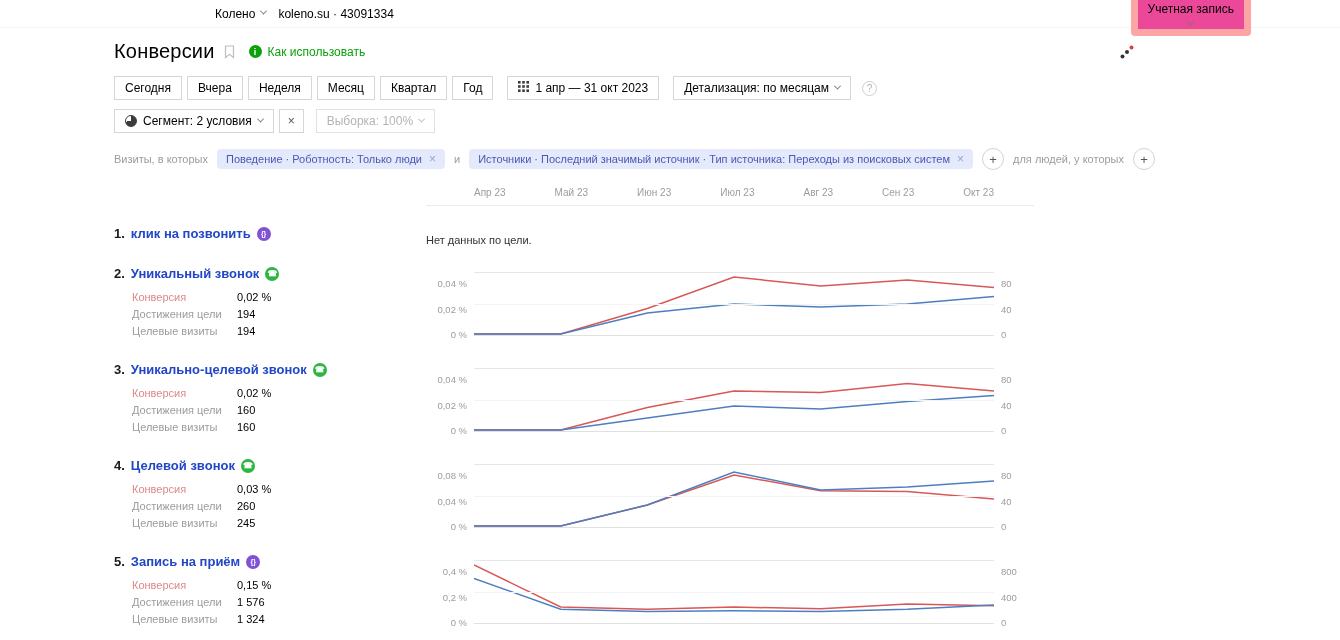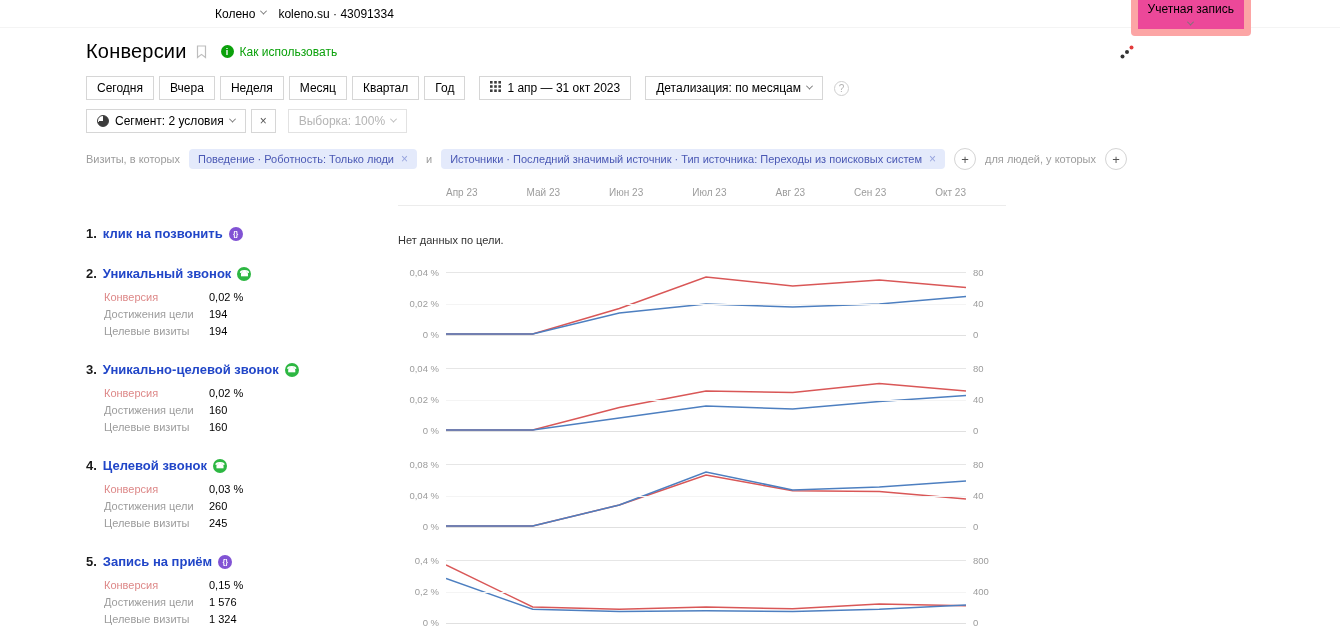--- a/index.html
+++ b/index.html
@@ -21,21 +21,21 @@
   .counter-meta { color:#000000; font-size:12px; }
   .account-btn { border:7px solid #fca5a5; border-radius:4px; background:#ec4899;
                  font-size:12px; color:#000; padding:3px 10px;
                  display:flex; align-items:center; gap:7px;flex-direction:column; }
   .chev { display:inline-block; width:5px; height:5px;
           border-right:1.2px solid #777; border-bottom:1.2px solid #777;
           transform:rotate(45deg) translate(-1px,-1px); margin-top:-2px; }
   .chev.lite { border-color:#b9b9b9; }
 
   
-  .main { padding:0 205px 0 86px; }
+  .main { padding:0 205px 0 114px; }
 
   .title-row { display:flex; align-items:center; margin:12px 0 13px; }
   h1 { font-size:20px; font-weight:400; margin:0; letter-spacing:.2px; }
   .bookmark { margin-left:9px; display:flex; }
   .info-ic { width:13px; height:13px; border-radius:50%; background:#0ba10b; color:#fff;
              font-size:9px; font-weight:700; display:flex; align-items:center; justify-content:center;
              margin-left:14px; font-style:normal; }
   .howto { color:#0ba10b; font-size:12px; margin-left:6px; }
   .metrica-ic { margin-left:auto; display:flex; }
 
@@ -85,21 +85,21 @@
   .stat { display:flex; margin-bottom:4px; line-height:13px; }
   .slabel { width:105px; color:#9c9c9c; }
   .slabel.conv { color:#d88; }
   .sval { color:#000; }
   .no-data { font-size:11px; color:#333; padding-top:2px; }
 
   
   .goal-chart { padding-top:6px; }
   .chart { display:grid; grid-template-columns:48px 520px 40px; height:64px; }
   .yaxis { display:flex; flex-direction:column; justify-content:space-between;
-           font-size:9.5px; color:#9c9c9c; line-height:10px; }
+           font-size:9.5px; color:#9c9c9c; line-height:10px;margin-top:11px; }
   .yaxis.left  { text-align:right; padding-right:7px; }
   .yaxis.right { padding-left:7px; }
   .yaxis span:first-child { transform:translateY(-4px); }
   .yaxis span:last-child  { transform:translateY(4px); }
   .plot { position:relative; border-top:1px solid #e6e6e6; border-bottom:1px solid #e0e0e0; }
   .plot::after { content:""; position:absolute; left:0; right:0; top:50%; border-top:1px solid #f4f4f4; }
   .plot svg { position:absolute; left:0; top:0; width:100%; height:100%; display:block; }
 </style>
 </head>
 <body>

